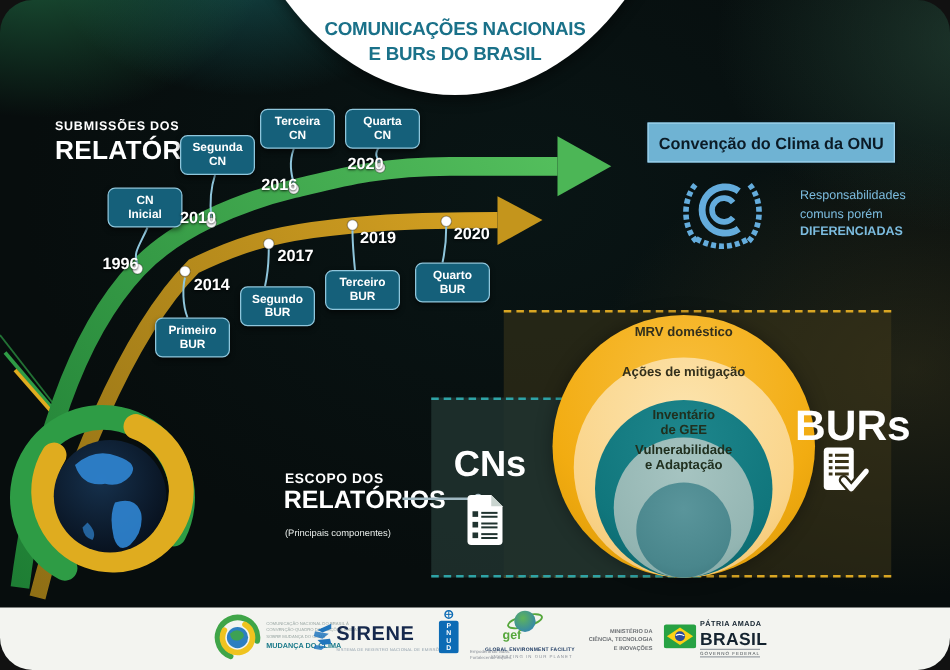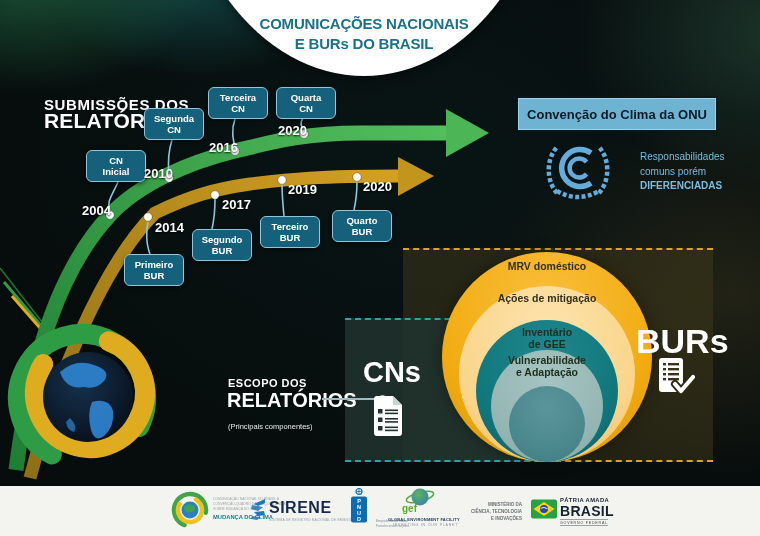--- a/index.html
+++ b/index.html
@@ -6,29 +6,30 @@
   #canvas{
     position:relative;width:760px;height:536px;overflow:hidden;
     font-family:"Liberation Sans", sans-serif;
     background:
       radial-gradient(ellipse 260px 180px at 4% -6%, rgba(34,110,70,.75), rgba(34,110,70,0) 70%),
       radial-gradient(ellipse 220px 140px at 26% -4%, rgba(30,120,120,.5), rgba(30,120,120,0) 70%),
       radial-gradient(ellipse 300px 220px at 103% 6%, rgba(46,84,66,.55), rgba(46,84,66,0) 70%),
       radial-gradient(ellipse 360px 260px at 96% 55%, rgba(84,74,36,.35), rgba(84,74,36,0) 70%),
       radial-gradient(ellipse 500px 380px at 55% 30%, rgba(10,26,26,.6), rgba(6,12,12,0) 80%),
       #070d0d;
+    border-radius: 26px;
   }
   .abs{position:absolute;}
   
   .title-ellipse{left:172px;top:-444px;width:384px;height:520px;background:#fff;border-radius:50%;
     box-shadow:0 4px 10px rgba(0,0,0,.45);z-index:8;}
   .title-text{left:244px;top:14px;width:240px;text-align:center;z-index:9;color:#1A7189;
     font-weight:bold;font-size:15px;letter-spacing:-.2px;line-height:1.35;}
   
-  .subm-h1{left:44px;top:96px;color:#fff;font-weight:bold;font-size:15px;letter-spacing:.6px;z-index:6;}
+  .subm-h1{left:44px;top:96px;color:#fff;font-weight:bold;font-size:10px;letter-spacing:.6px;z-index:6;}
   .subm-h2{left:44px;top:109px;color:#fff;font-weight:bold;font-size:21px;letter-spacing:.2px;z-index:6;}
   
   .tl-box{width:58px;height:30px;background:#15607A;border:1.5px solid #8FC6DC;border-radius:6px;
     color:#fff;font-weight:bold;font-size:9.5px;line-height:1.2;text-align:center;
     display:flex;flex-direction:column;justify-content:center;z-index:6;
     box-shadow:0 2px 4px rgba(0,0,0,.5);}
   .year{color:#fff;font-weight:bold;font-size:13px;z-index:6;text-shadow:0 1px 2px rgba(0,0,0,.8);}
   
   .banner{left:518px;top:98px;width:196px;height:30px;background:#6FB3D3;border:1px solid #9ED2EC;
     box-shadow:0 0 0 2px rgba(8,24,32,.45);display:flex;align-items:center;justify-content:center;
@@ -188,21 +189,21 @@
   </div>
   <div class="abs tl-box" style="left:260px;top:216px">
     <span>Terceiro</span>
     <span>BUR</span>
   </div>
   <div class="abs tl-box" style="left:332px;top:210px">
     <span>Quarto</span>
     <span>BUR</span>
   </div>
 
-  <div class="abs year" style="left:82px;top:203px">2004</div>
+  <div class="abs year" style="left:82px;top:203px">1996</div>
   <div class="abs year" style="left:144px;top:166px">2010</div>
   <div class="abs year" style="left:209px;top:140px">2016</div>
   <div class="abs year" style="left:278px;top:123px">2020</div>
   <div class="abs year" style="left:155px;top:220px">2014</div>
   <div class="abs year" style="left:222px;top:197px">2017</div>
   <div class="abs year" style="left:288px;top:182px">2019</div>
   <div class="abs year" style="left:363px;top:179px">2020</div>
 
   <div class="abs banner">Convenção do Clima da ONU</div>
   <svg class="abs" style="left:542px;top:140px;z-index:6" width="72" height="62" viewBox="0 0 72 62">

